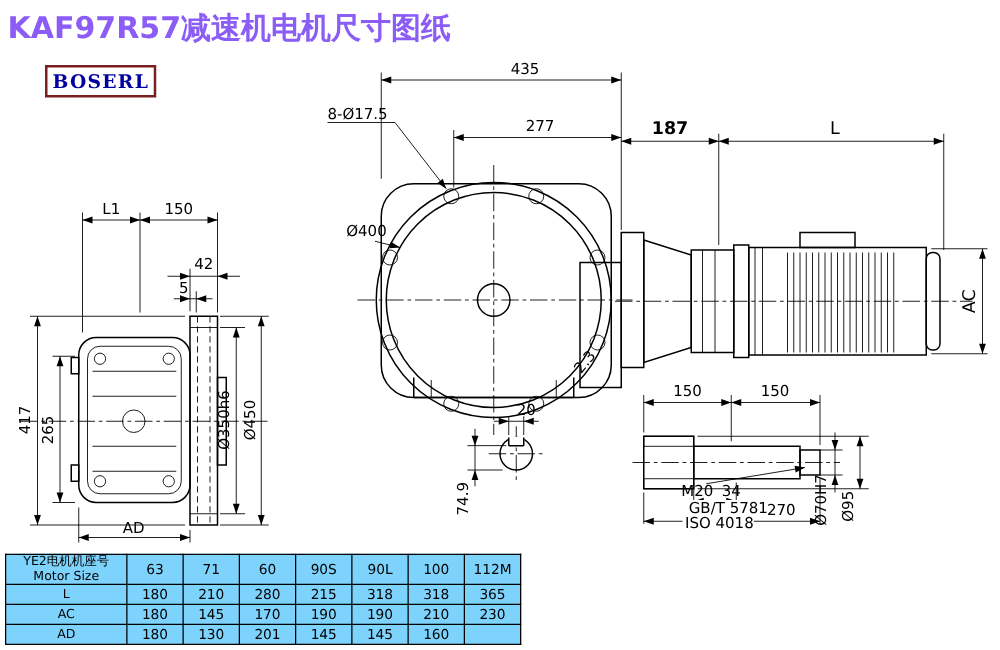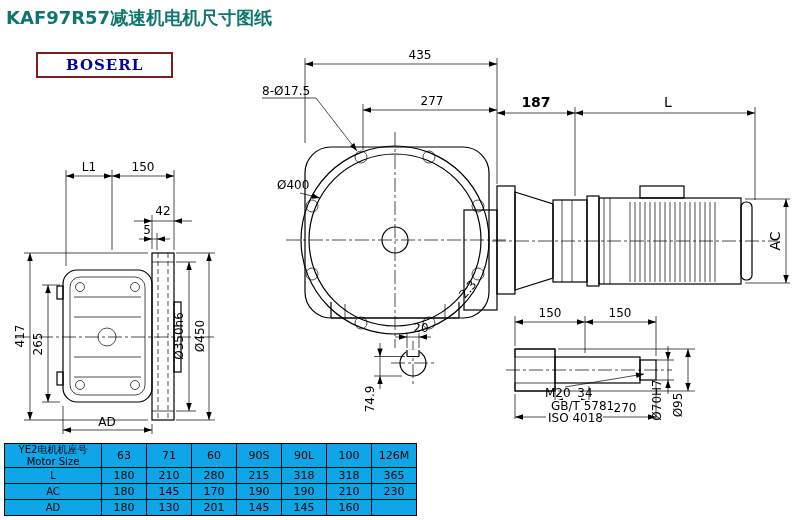--- a/index.html
+++ b/index.html
@@ -1,29 +1,29 @@
 <!DOCTYPE html>
 <html><head>
 <meta charset="utf-8">
 <style>
   html,body{margin:0;padding:0}
   body{width:800px;height:520px;background:#fff;position:relative;overflow:hidden;
        font-family:"DejaVu Sans",sans-serif;color:#000}
-  .title{position:absolute;left:6px;top:6px;font-size:18px;font-weight:bold;color:#0f766e;white-space:nowrap}
+  .title{position:absolute;left:6px;top:6px;font-size:24px;font-weight:bold;color:#8b5cf6;white-space:nowrap}
   .logo-box{position:absolute;left:36px;top:52px;border:2px solid #7a1f1f;color:#0000a0;
        font-family:"DejaVu Serif",serif;font-weight:bold;font-size:15px;letter-spacing:1px;
-       padding:2px 28px;background:#fff}
+       padding:2px 4px;background:#fff}
   svg.drawing{position:absolute;left:0;top:0}
   .ol{fill:none;stroke:#000;stroke-width:1.2}
   .thin{fill:none;stroke:#000;stroke-width:0.7}
   .cl{fill:none;stroke:#000;stroke-width:0.7;stroke-dasharray:14 3 3 3}
   .hid{fill:none;stroke:#000;stroke-width:0.7;stroke-dasharray:5 3}
   text.d{font-size:12px;fill:#000;font-family:"DejaVu Sans",sans-serif}
   text.d-lg{font-size:14px}
-  .dim-table{position:absolute;left:4px;top:443px;border-collapse:collapse;background:#0ea5e9;
+  .dim-table{position:absolute;left:4px;top:443px;border-collapse:collapse;background:#7dd3fc;
        font-size:11px;text-align:center;table-layout:fixed}
   .dim-table th,.dim-table td{border:1px solid #000;font-weight:normal;padding:0 1px;height:15px;
        width:42px;line-height:1.25}
   .dim-table .label-col{width:94px;font-size:10px;line-height:1.15}
 </style>
 </head>
 <body>
 
 <div class="title">KAF97R57减速机电机尺寸图纸</div>
 <div class="logo-box">BOSERL</div>
@@ -197,21 +197,21 @@
     <th class="label-col">
       <div>YE2电机机座号</div>
       <div>Motor Size</div>
     </th>
     <th>63</th>
     <th>71</th>
     <th>60</th>
     <th>90S</th>
     <th>90L</th>
     <th>100</th>
-    <th>126M</th>
+    <th>112M</th>
   </tr>
   <tr>
     <th class="label-col">L</th>
     <td>180</td>
     <td>210</td>
     <td>280</td>
     <td>215</td>
     <td>318</td>
     <td>318</td>
     <td>365</td>

